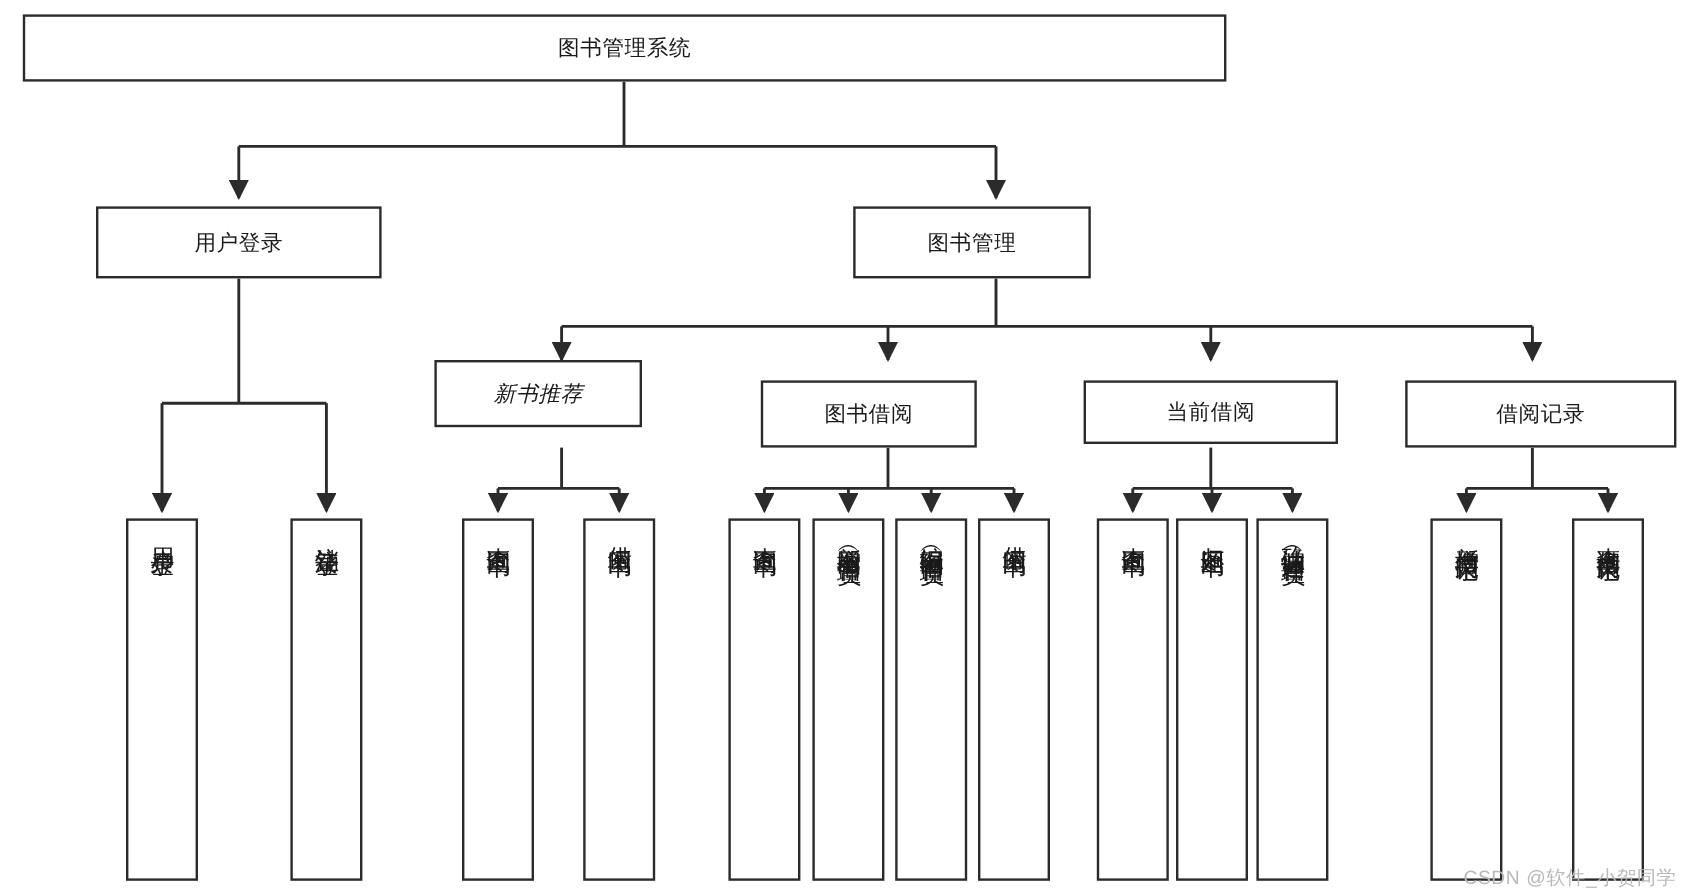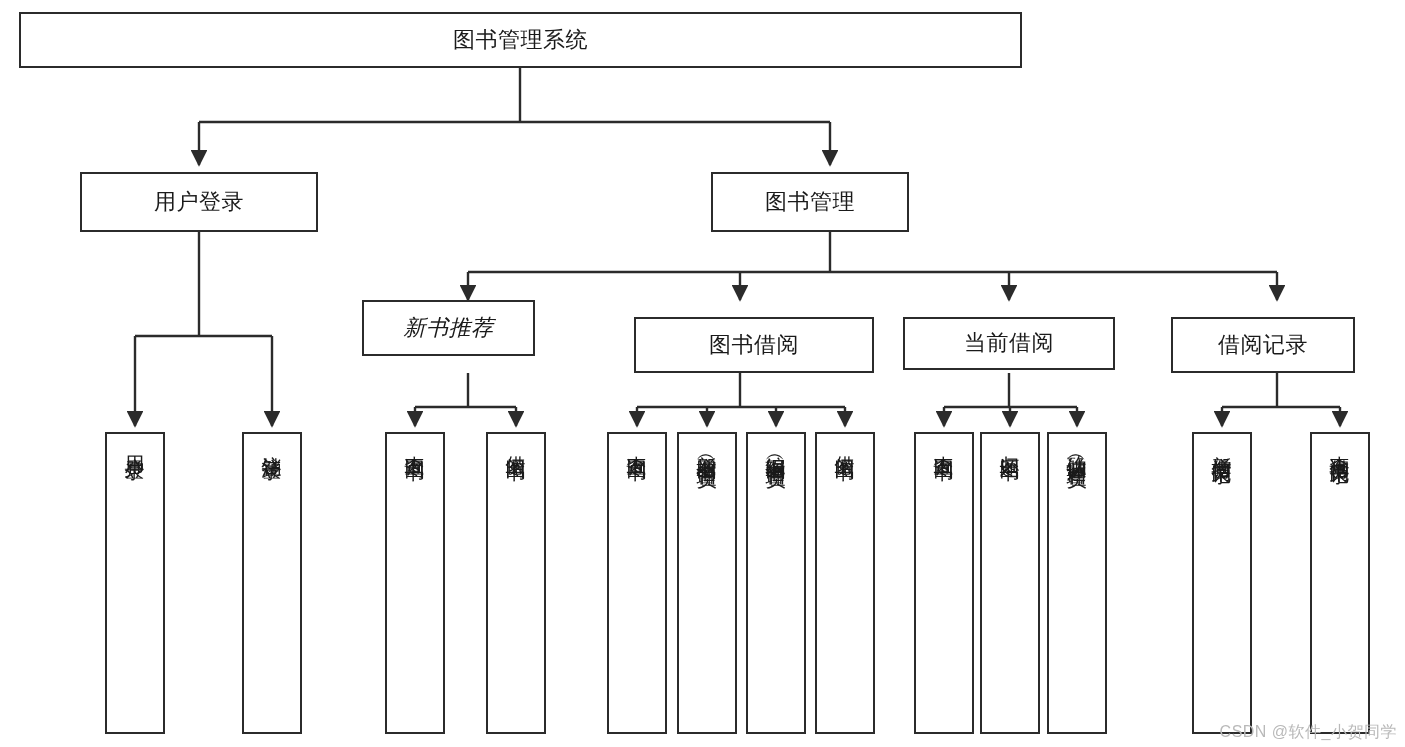--- a/index.html
+++ b/index.html
@@ -38,21 +38,21 @@
     z-index: 2;
   }
   .node-label {
     display: block;
     text-align: center;
     line-height: 1.12;
     letter-spacing: 0.5px;
   }
   
   .node.horiz .node-label {
-    font-size: 22px;
+    font-size: 18px;
     white-space: nowrap;
   }
   
   .node.vert {
     align-items: flex-start;
     justify-content: center;
     padding-top: 6px;
   }
   .node.vert .node-label {
     writing-mode: vertical-rl;
@@ -136,27 +136,27 @@
   <div class="node horiz" style="left:80px; top:172px; width:238px; height:60px;">
     <span class="node-label">用户登录</span>
   </div>
   <div class="node horiz" style="left:711px; top:172px; width:198px; height:60px;">
     <span class="node-label">图书管理</span>
   </div>
 
   <div class="node horiz" style="left:362px; top:300px; width:173px; height:56px;font-style:italic;">
     <span class="node-label">新书推荐</span>
   </div>
-  <div class="node horiz" style="left:634px; top:317px; width:240px; height:56px;">
+  <div class="node horiz" style="left:634px; top:317px; width:180px; height:56px;">
     <span class="node-label">图书借阅</span>
   </div>
   <div class="node horiz" style="left:903px; top:317px; width:212px; height:53px;">
     <span class="node-label">当前借阅</span>
   </div>
-  <div class="node horiz" style="left:1171px; top:317px; width:184px; height:56px;">
+  <div class="node horiz" style="left:1171px; top:317px; width:226px; height:56px;">
     <span class="node-label">借阅记录</span>
   </div>
 
   <div class="node vert" style="left:105px; top:432px; width:60px; height:302px;">
     <span class="node-label">用户登录</span>
   </div>
   <div class="node vert" style="left:242px; top:432px; width:60px; height:302px;">
     <span class="node-label">注销登录</span>
   </div>
 

